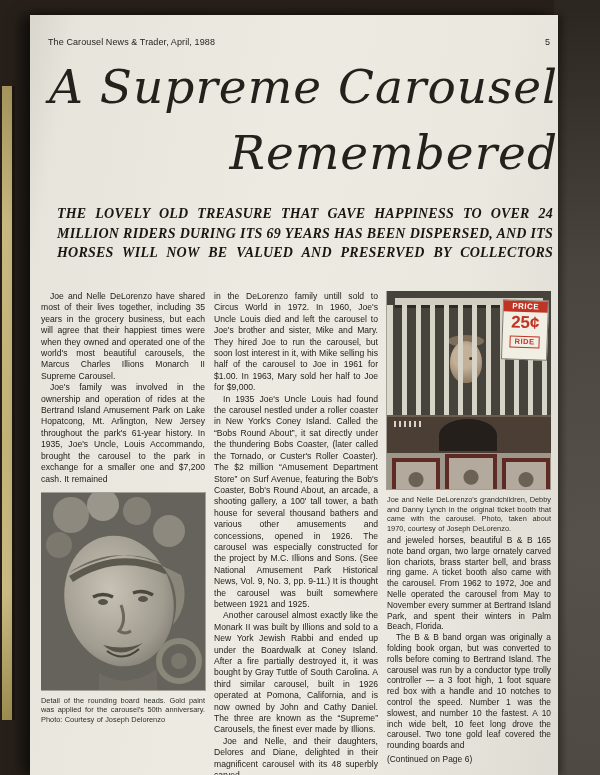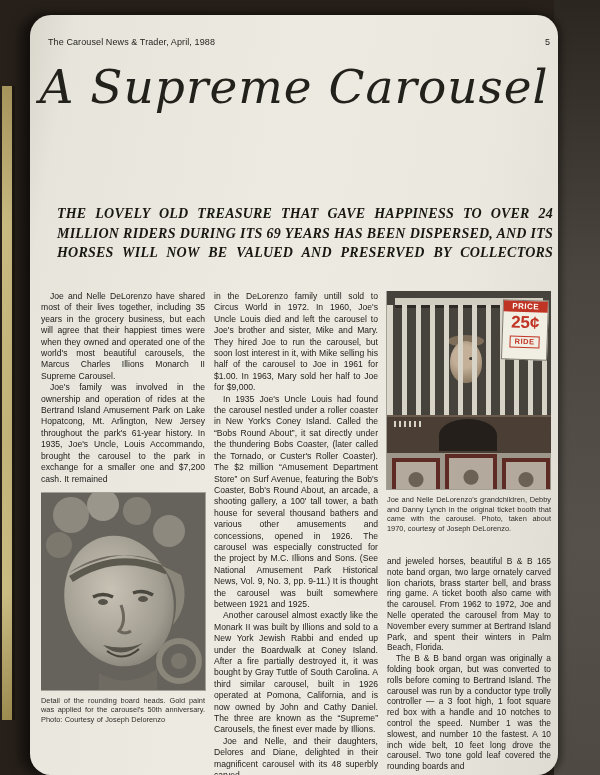--- a/index.html
+++ b/index.html
@@ -14,26 +14,25 @@
   }
   .prev-sliver{
     position:absolute;left:2px;top:86px;width:10px;height:634px;
     background:linear-gradient(180deg,#a5945c 0%,#c9ba82 22%,#c2b378 55%,#cbbc84 80%,#9c8c50 100%);
     border-right:3px solid #1d1711;
   }
   .page{
     position:absolute;left:30px;top:15px;width:528px;height:760px;
     background:linear-gradient(100deg,#d9d7cc 0%,#e6e4db 7%,#edebe1 42%,#eae8df 72%,#dedcd2 100%);
     box-shadow:-9px 0 12px rgba(0,0,0,.55), 4px 0 6px rgba(0,0,0,.35);
-    border-radius:21px;
   }
   .journal{position:absolute;top:22px;left:18px;font-size:9px;color:#262520;letter-spacing:.1px;}
   .pagenum{position:absolute;top:22px;right:8px;font-size:9px;color:#262520;}
   .title{
-    position:absolute;left:0;right:0;text-align:center;
+    position:absolute;left:0;right:0;text-align:right;
     font-family:"DejaVu Serif",serif;font-style:italic;font-weight:normal;
     color:#23211c;letter-spacing:1px;
   }
   .t1{top:44px;font-size:47px;}
   .t2{top:110px;font-size:47px;}
   .subtitle{
     position:absolute;top:189px;left:27px;width:496px;
     font-family:"Liberation Serif",serif;font-weight:bold;font-style:italic;
     font-size:14px;line-height:19.5px;color:#181712;
     text-align:justify;text-align-last:justify;letter-spacing:.2px;
@@ -80,20 +79,21 @@
 
 <div>
   <div class="right-edge"></div>
   <div class="prev-sliver"></div>
 
   <div class="page">
     <div class="journal">The Carousel News &amp; Trader, April, 1988</div>
     <div class="pagenum">5</div>
 
     <div class="title t1">A Supreme Carousel</div>
+    <div class="title t2">Remembered</div>
 
     <div class="subtitle">THE LOVELY OLD TREASURE THAT GAVE HAPPINESS TO OVER 24 MILLION RIDERS DURING ITS 69 YEARS HAS BEEN DISPERSED, AND ITS HORSES WILL NOW BE VALUED AND PRESERVED BY COLLECTORS</div>
 
     <div class="cols">
 
       <div class="col">
         <p class="indent">Joe and Nelle DeLorenzo have shared most of their lives together, including 35 years in the grocery business, but each will agree that their happiest times were when they owned and operated one of the world's most beautiful carousels, the Marcus Charles Illions Monarch II Supreme Carousel.</p>
         <p class="indent">Joe's family was involved in the ownership and operation of rides at the Bertrand Island Amusement Park on Lake Hopatcong, Mt. Arlington, New Jersey throughout the park's 61-year history.  In 1935, Joe's Uncle, Louis Accommando, brought the carousel to the park in exchange for a smaller one and $7,200 cash.  It remained</p>
 
         <div class="photo-left">
@@ -154,20 +154,20 @@
           </div>
           <div class="pr-mid"></div>
           <div class="pr-arch"></div>
           <div class="pr-ticks"></div>
           <div class="pr-bottom"></div>
           <div class="pr-frame f1"></div>
           <div class="pr-frame f2"></div>
           <div class="pr-frame f3"></div>
         </div>
         <p class="caption">Joe and Nelle DeLorenzo's grandchildren, Debby and Danny Lynch in the original ticket booth that came with the carousel.  Photo, taken about 1970, courtesy of Joseph DeLorenzo.</p>
-        <p style="margin-top:23px">and jeweled horses, beautiful B &amp; B 165 note band organ, two large ornately carved lion chariots,  brass starter bell, and brass ring game.  A ticket booth also came with the carousel. From 1962 to 1972, Joe and Nelle operated the carousel from May to November every summer at Bertrand Island Park, and spent their winters in Palm Beach, Florida.</p>
+        <p style="margin-top:2px">and jeweled horses, beautiful B &amp; B 165 note band organ, two large ornately carved lion chariots,  brass starter bell, and brass ring game.  A ticket booth also came with the carousel. From 1962 to 1972, Joe and Nelle operated the carousel from May to November every summer at Bertrand Island Park, and spent their winters in Palm Beach, Florida.</p>
         <p class="indent">The B &amp; B band organ was originally a folding book organ, but was converted to rolls before coming to Bertrand Island.  The carousel was run by a conductor type trolly controller — a 3 foot high, 1 foot square red box with a handle and 10 notches to control the speed. Number 1 was the slowest, and number 10 the fastest.  A 10 inch wide belt, 10 feet long drove the carousel. Two tone gold leaf covered the rounding boards and</p>
         <p class="continued">(Continued on Page 6)</p>
       </div>
 
     </div>
   </div>
 </div>
 
 </body></html>

